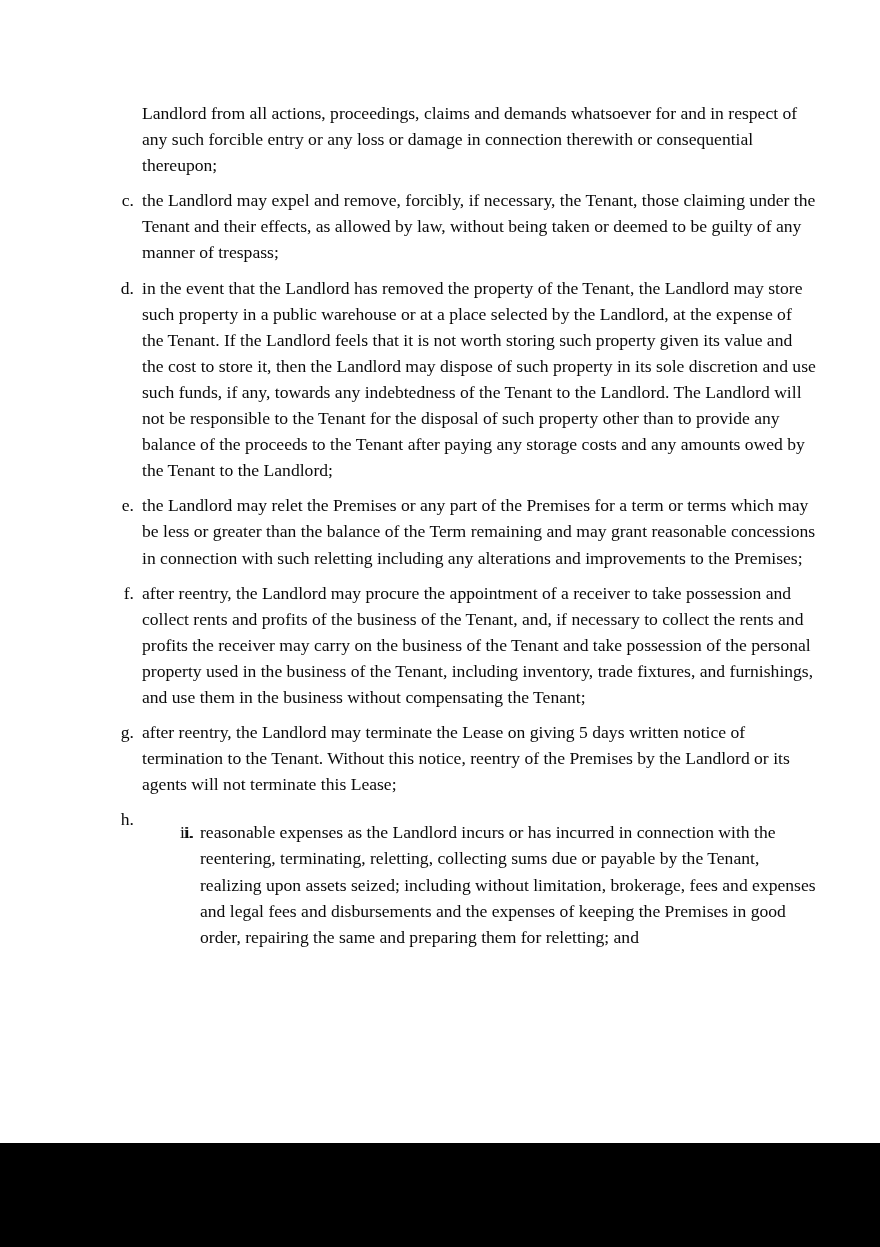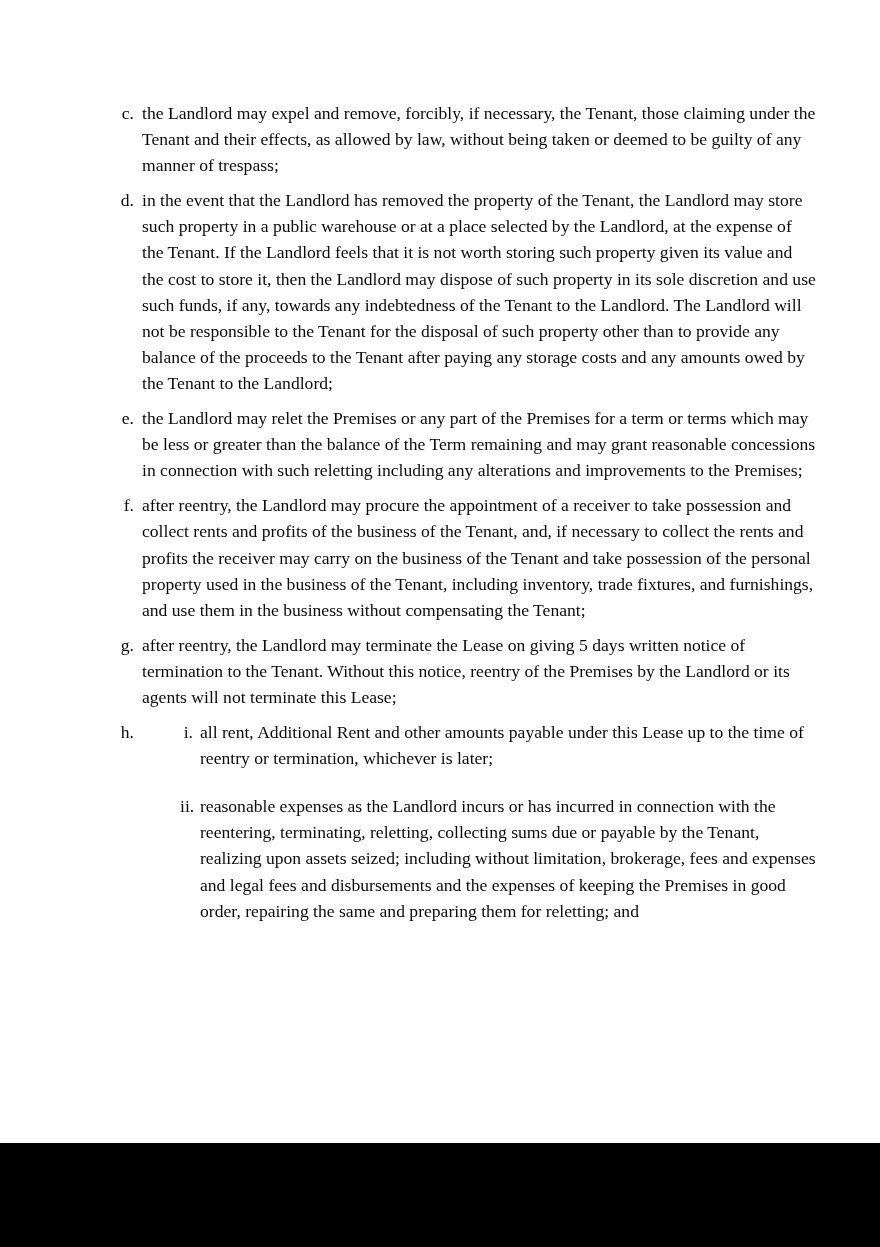--- a/index.html
+++ b/index.html
@@ -99,20 +99,21 @@
     background: #000000;
   }
 </style>
 </head>
 <body>
 
 <div class="page">
 
   <div class="content">
 
+    <p class="para continuation">Landlord from all actions, proceedings, claims and demands whatsoever for and in respect of any such forcible entry or any loss or damage in connection therewith or consequential thereupon;</p>
 
     <div class="para lettered">
       <span class="marker">c.</span>
       <span>the Landlord may expel and remove, forcibly, if necessary, the Tenant, those claiming under the Tenant and their effects, as allowed by law, without being taken or deemed to be guilty of any manner of trespass;</span>
     </div>
 
     <div class="para lettered">
       <span class="marker">d.</span>
       <span>in the event that the Landlord has removed the property of the Tenant, the Landlord may store such property in a public warehouse or at a place selected by the Landlord, at the expense of the Tenant.  If the Landlord feels that it is not worth storing such property given its value and the cost to store it, then the Landlord may dispose of such property in its sole discretion and use such funds, if any, towards any indebtedness of the Tenant to the Landlord.  The Landlord will not be responsible to the Tenant for the disposal of such property other than to provide any balance of the proceeds to the Tenant after paying any storage costs and any amounts owed by the Tenant to the Landlord;</span>
     </div>
@@ -133,21 +134,20 @@
     </div>
 
     <div class="para lettered">
       <span class="marker">h.</span>
     </div>
 
     <div class="sub-list">
 
       <div class="para roman first-sub">
         <span class="marker">i.</span>
-        <span>all rent, Additional Rent and other amounts payable under this Lease up to the time of reentry or termination, whichever is later;</span>
       </div>
 
       <div class="para roman">
         <span class="marker">ii.</span>
         <span>reasonable expenses as the Landlord incurs or has incurred in connection with the reentering, terminating, reletting, collecting sums due or payable by the Tenant, realizing upon assets seized; including without limitation, brokerage, fees and expenses and legal fees and disbursements and the expenses of keeping the Premises in good order, repairing the same and preparing them for reletting; and</span>
       </div>
 
     </div>
 
   </div>

